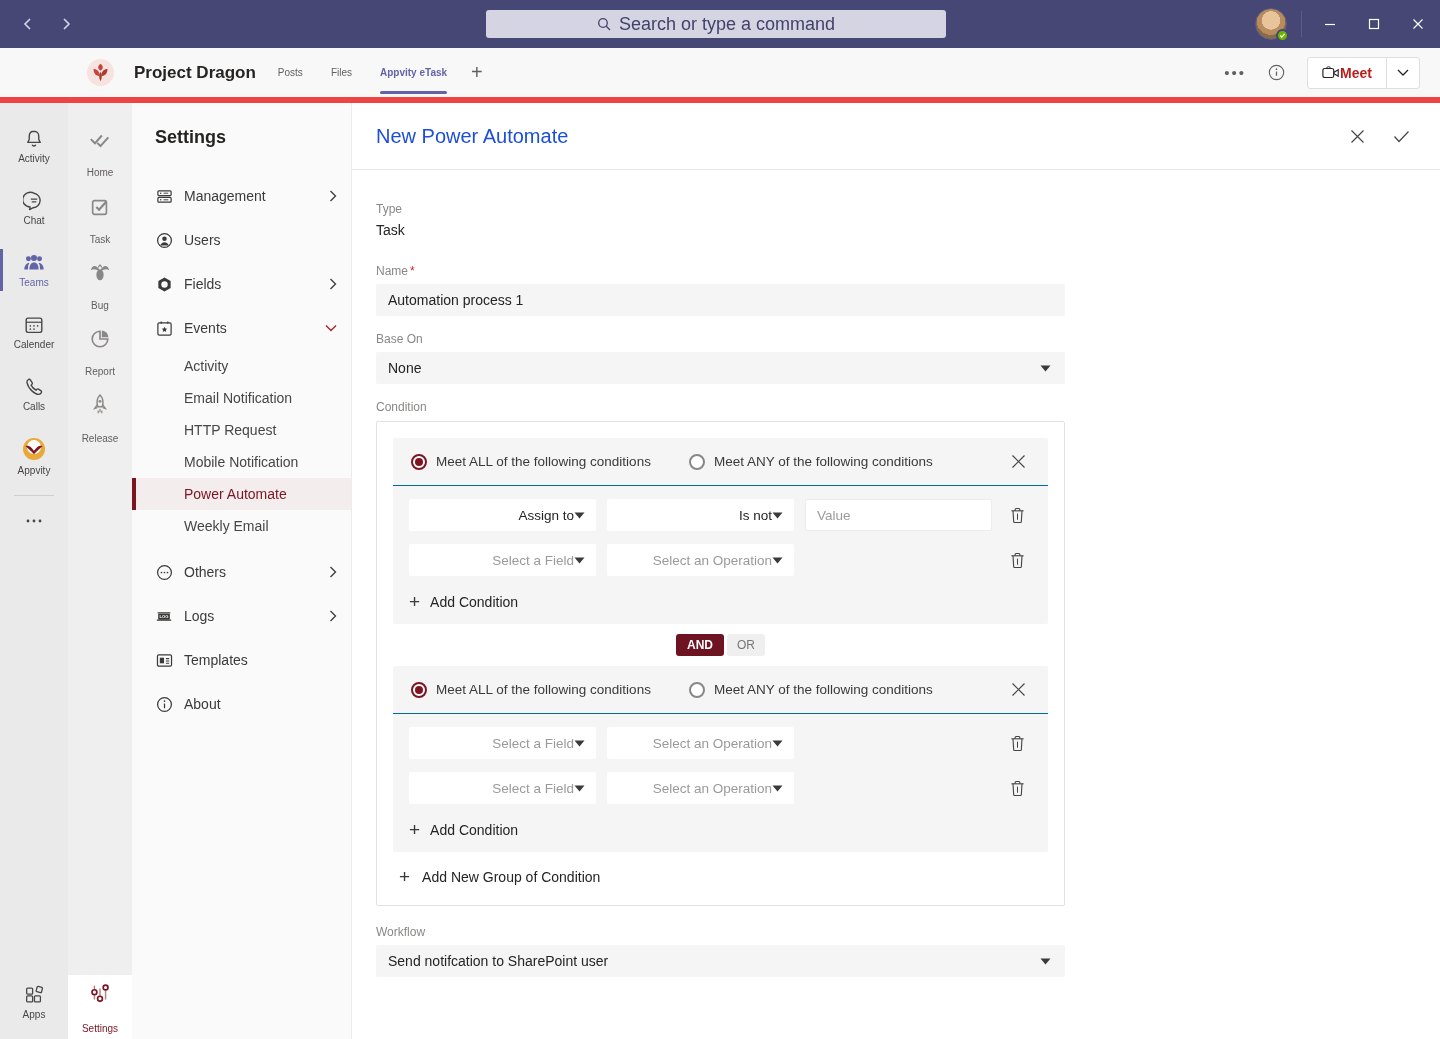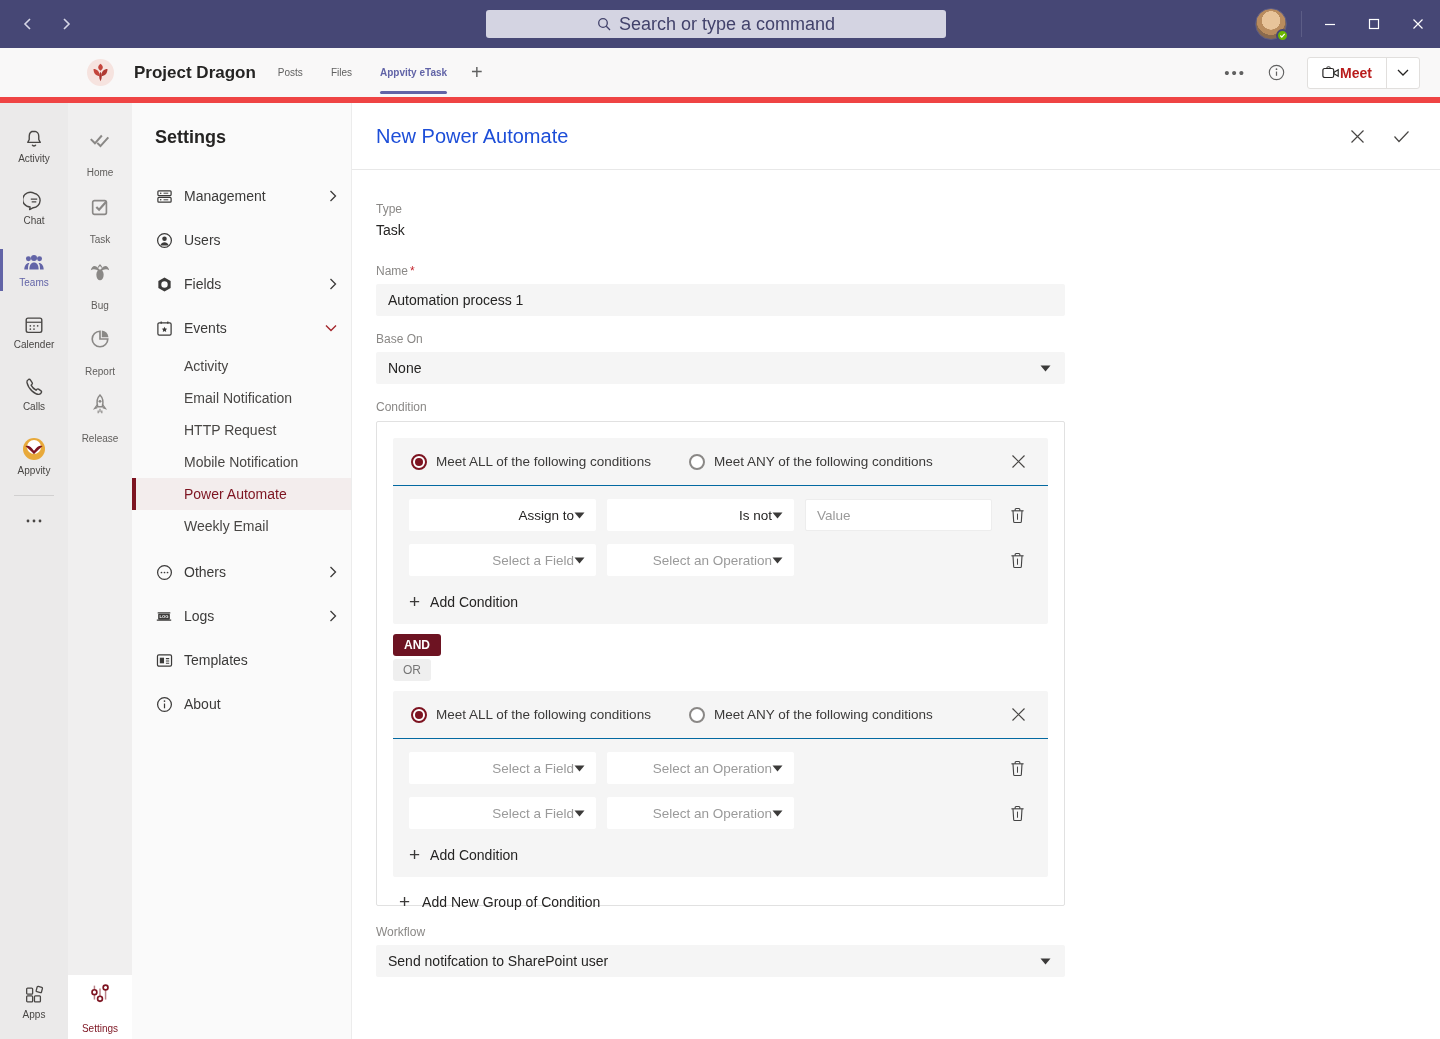--- a/index.html
+++ b/index.html
@@ -96,21 +96,21 @@
   .cg-row { display:flex; align-items:center; margin:13px 22px 0 16px; }
   .sel { width:187px; height:32px; background:#fff; border-radius:2px; display:flex; align-items:center; padding:0 11px; cursor:pointer; margin-right:11px;text-align:right; }
   .sel .sval { flex:1; font-size:13.5px; color:#252423; white-space:nowrap; overflow:hidden; }
   .sel .sval.ph { color:#9a9a9a; }
   .val-input { width:187px; height:32px; background:#fff; border:1px solid #ededed; border-radius:2px; padding:0 11px; font-size:13.5px; color:#252423; font-family:"Liberation Sans",sans-serif; }
   .val-input::placeholder { color:#9a9a9a; }
   .trash-btn { margin-left:auto; cursor:pointer; width:18px; height:20px; display:flex; align-items:center; justify-content:center; }
   .add-cond { display:flex; align-items:center; gap:10px; padding:18px 0 14px 16px; cursor:pointer; }
   .plus-glyph { font-size:19px; font-weight:300; color:#3b3a39; line-height:16px; }
   .add-cond .ac-label { font-size:14px; color:#252423; }
-  .andor { display:flex; justify-content:center; gap:3px; margin:10px 0;flex-direction:column; }
+  .andor { display:flex; justify-content:center; gap:3px; margin:10px 0; }
   .andor-btn { height:22px; border-radius:3px; display:flex; align-items:center; justify-content:center; font-size:12px; font-weight:bold; cursor:pointer; }
   .andor-btn.and { background:#6d1322; color:#fff; width:48px; }
   .andor-btn.or { background:#efefef; color:#767676; font-weight:normal; width:38px; }
   .add-group { display:flex; align-items:center; gap:12px; padding:17px 0 0 6px; cursor:pointer; }
   .add-group .ag-label { font-size:14px; color:#252423; }
 
   svg { display:block; }
 </style>
 </head>
 <body>

